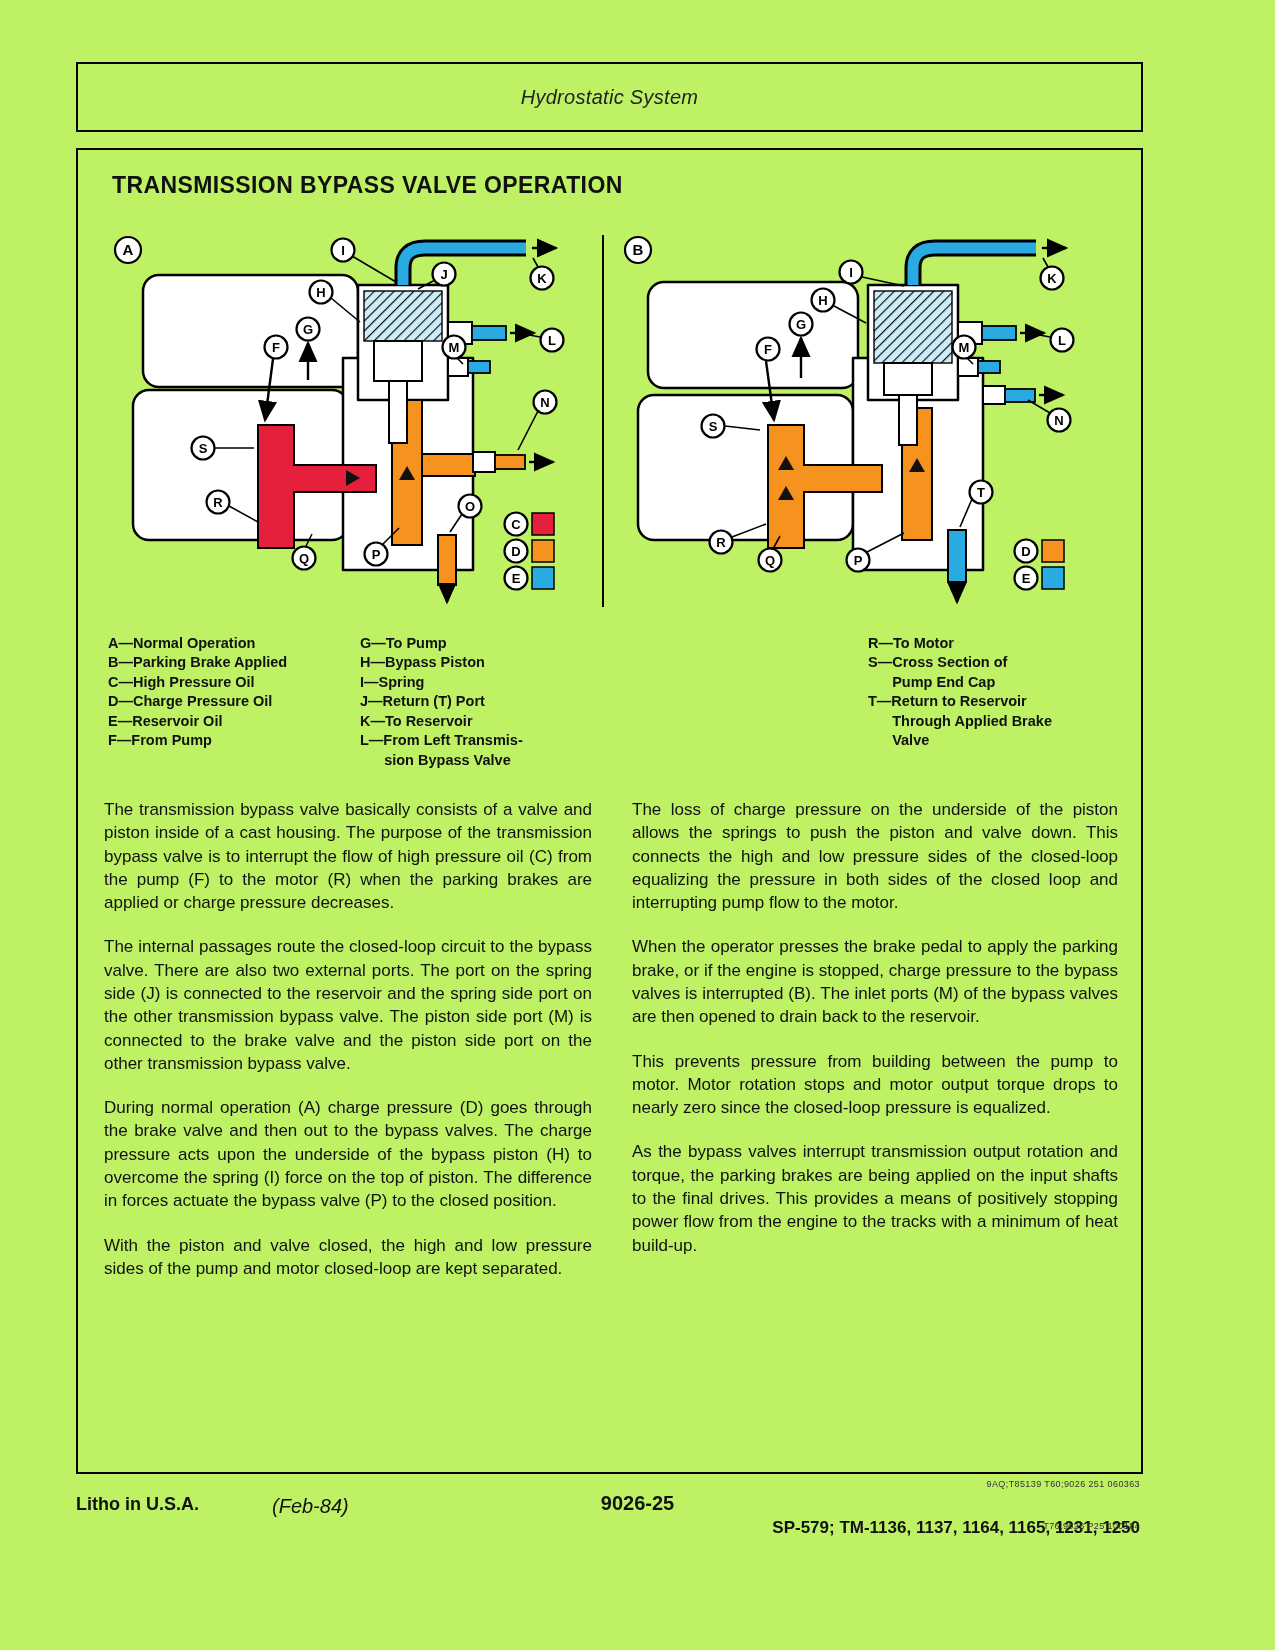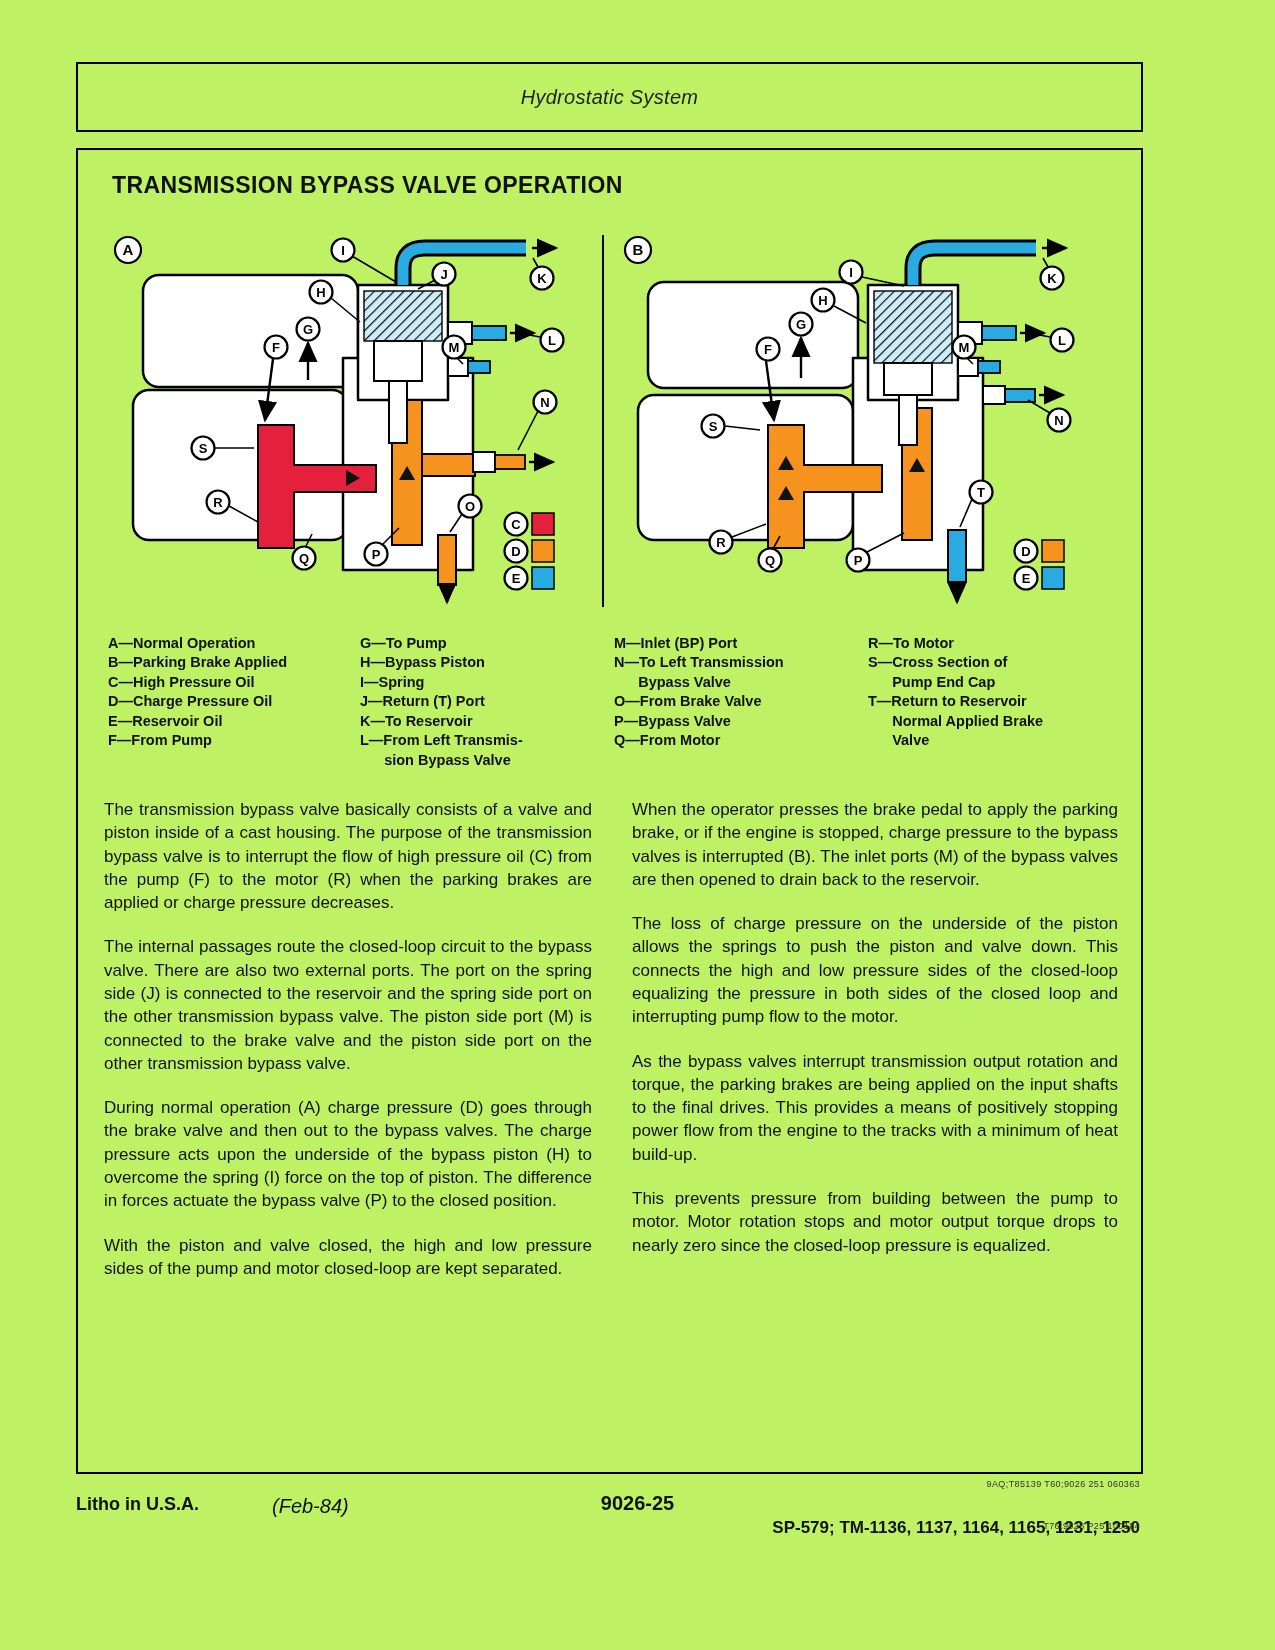--- a/index.html
+++ b/index.html
@@ -347,44 +347,38 @@
 D—Charge Pressure Oil
 E—Reservoir Oil
 F—From Pump</div>
     <div class="legend-col lc2">G—To Pump
 H—Bypass Piston
 I—Spring
 J—Return (T) Port
 K—To Reservoir
 L—From Left Transmis-
       sion Bypass Valve</div>
-    <div class="legend-col lc3">M—Inlet (BP) Port
-N—To Left Transmission
-      Bypass Valve
-O—From Brake Valve
-P—Bypass Valve
-Q—From Motor</div>
     <div class="legend-col lc4">R—To Motor
 S—Cross Section of
       Pump End Cap
 T—Return to Reservoir
-      Normal Applied Brake
+      Through Applied Brake
       Valve</div>
 
     <div class="body-col bc-left">
       <p>The transmission bypass valve basically consists of a valve and piston inside of a cast housing. The purpose of the transmission bypass valve is to interrupt the flow of high pressure oil (C) from the pump (F) to the motor (R) when the parking brakes are applied or charge pressure decreases.</p>
       <p>The internal passages route the closed-loop circuit to the bypass valve. There are also two external ports. The port on the spring side (J) is connected to the reservoir and the spring side port on the other transmission bypass valve. The piston side port (M) is connected to the brake valve and the piston side port on the other transmission bypass valve.</p>
       <p>During normal operation (A) charge pressure (D) goes through the brake valve and then out to the bypass valves. The charge pressure acts upon the underside of the bypass piston (H) to overcome the spring (I) force on the top of piston. The difference in forces actuate the bypass valve (P) to the closed position.</p>
       <p>With the piston and valve closed, the high and low pressure sides of the pump and motor closed-loop are kept separated.</p>
     </div>
     <div class="body-col bc-right">
+      <p>The loss of charge pressure on the underside of the piston allows the springs to push the piston and valve down. This connects the high and low pressure sides of the closed-loop equalizing the pressure in both sides of the closed loop and interrupting pump flow to the motor.</p>
       <p>When the operator presses the brake pedal to apply the parking brake, or if the engine is stopped, charge pressure to the bypass valves is interrupted (B). The inlet ports (M) of the bypass valves are then opened to drain back to the reservoir.</p>
-      <p>The loss of charge pressure on the underside of the piston allows the springs to push the piston and valve down. This connects the high and low pressure sides of the closed-loop equalizing the pressure in both sides of the closed loop and interrupting pump flow to the motor.</p>
+      <p>This prevents pressure from building between the pump to motor. Motor rotation stops and motor output torque drops to nearly zero since the closed-loop pressure is equalized.</p>
       <p>As the bypass valves interrupt transmission output rotation and torque, the parking brakes are being applied on the input shafts to the final drives. This provides a means of positively stopping power flow from the engine to the tracks with a minimum of heat build-up.</p>
-      <p>This prevents pressure from building between the pump to motor. Motor rotation stops and motor output torque drops to nearly zero since the closed-loop pressure is equalized.</p>
     </div>
   </div>
 
   <div class="micro micro-top">9AQ;T85139 T60;9026 251 060363</div>
   <div class="footer-litho">Litho in U.S.A.</div>
   <div class="footer-date">(Feb-84)</div>
   <div class="footer-page">9026-25</div>
   <div class="footer-manuals">SP-579; TM-1136, 1137, 1164, 1165, 1231, 1250</div>
   <div class="micro micro-bottom">T76;9026 P25 100184</div>
 

